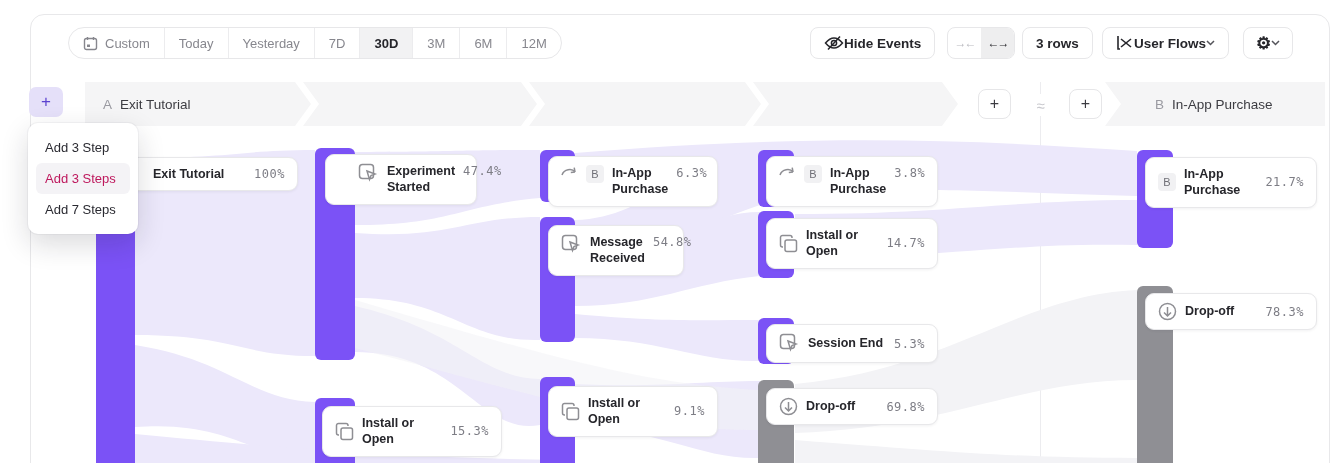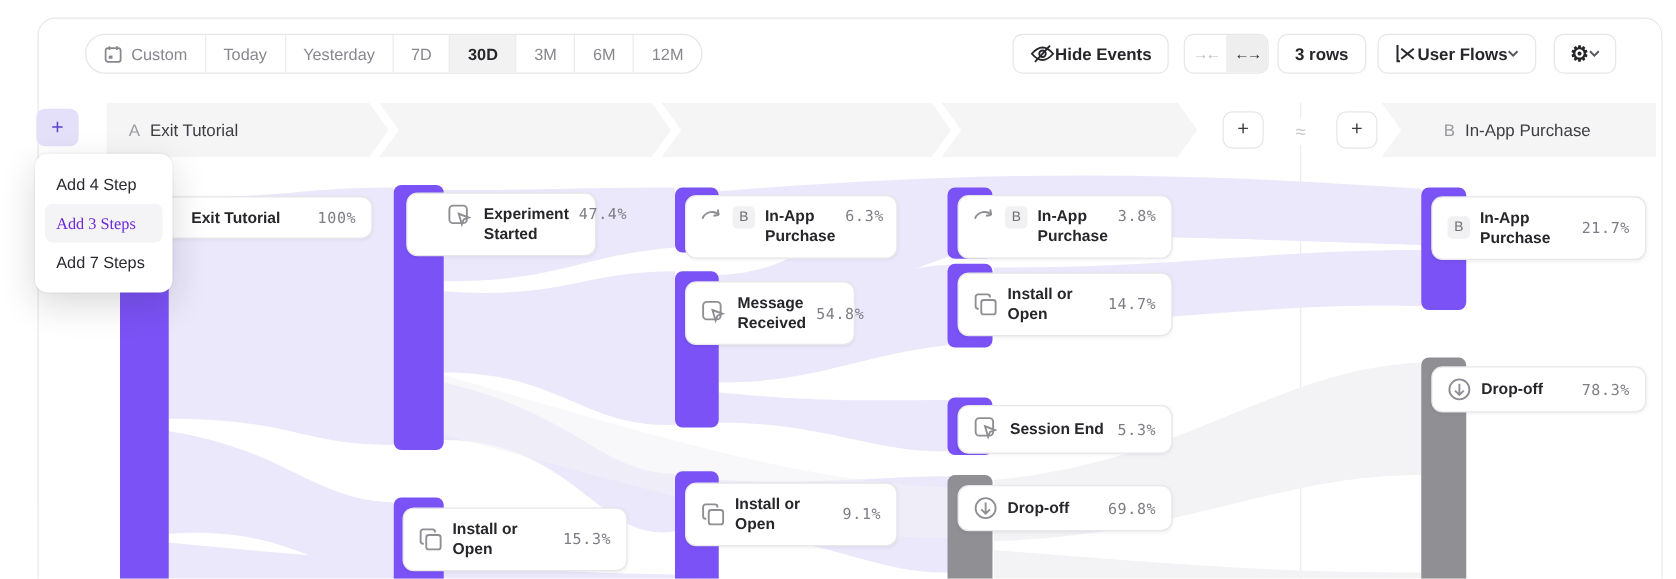--- a/index.html
+++ b/index.html
@@ -64,21 +64,21 @@
   .bbadge { width:18px; height:18px; border-radius:4px; background:#f1f1f3; color:#6f6f76;
             font-size:11px; display:flex; align-items:center; justify-content:center; flex:none; }
   .nicon { flex:none; display:flex; align-items:center; justify-content:center; color:#8e8e93; }
 
   
   .menu { position:absolute; left:28px; top:123px; width:110px; z-index:30; background:#fff;
           border-radius:10px; box-shadow:0 10px 28px rgba(25,25,40,.16), 0 0 0 1px rgba(25,25,40,.04);
           padding:9px 8px; }
   .menu-item { height:31px; display:flex; align-items:center; padding:0 9px; border-radius:6px;
                font-size:13px; color:#2a2a31; cursor:pointer; white-space:nowrap; }
-  .menu-item.active { color:#6d28d9; background:#f4f3f6;font-family:Liberation Serif, serif; }
+  .menu-item.active { color:#be185d; background:#f4f3f6; }
 
   svg { display:block; }
 </style>
 </head>
 <body>
 
 <div class="stage">
   <div class="panel"></div>
 
   <svg class="ribbons" width="1341" height="463" viewBox="0 0 1341 463">
@@ -258,21 +258,21 @@
         <svg width="17" height="12" viewBox="0 0 17 12" fill="none" stroke="#8e8e93" stroke-width="1.5">
           <path d="M1 10 C3 4 11 3 14 7"></path>
           <path d="M14 7 L13.2 2.6 M14 7 L9.8 7.6"></path>
         </svg>
       </span>
     <span class="bbadge">B</span>
     <span class="nlabel wrap">In-App Purchase</span>
     <span class="nval">6.3%</span>
   </div>
 
-  <div class="node top" style="left:548px; top:225px; width:136px;align-items:center;">
+  <div class="node top" style="left:548px; top:225px; width:136px;">
     <span class="nicon">
         <svg width="21" height="21" viewBox="0 0 21 21" fill="none" stroke="#8e8e93" stroke-width="1.5">
           <rect x="1.5" y="1.5" width="14" height="14" rx="3"></rect>
           <path d="M9 8 L17 11 L13 12.5 L11.5 16.5 Z" fill="#fff"></path>
         </svg>
       </span>
     <span class="nlabel wrap">Message Received</span>
     <span class="nval">54.8%</span>
   </div>
 
@@ -344,21 +344,21 @@
           <circle cx="9.5" cy="9.5" r="8"></circle>
           <path d="M9.5 5 V13.5 M6 10.5 L9.5 14 L13 10.5"></path>
         </svg>
       </span>
     <span class="nlabel">Drop-off</span>
     <span class="nval">78.3%</span>
   </div>
 
   <div class="menu">
     <div class="menu-item">
-        <span>Add 4 Step</span>
+        <span>Add 3 Step</span>
       </div>
     <div class="menu-item active">
         <span>Add 3 Steps</span>
       </div>
     <div class="menu-item">
         <span>Add 7 Steps</span>
       </div>
   </div>
 </div>
 

